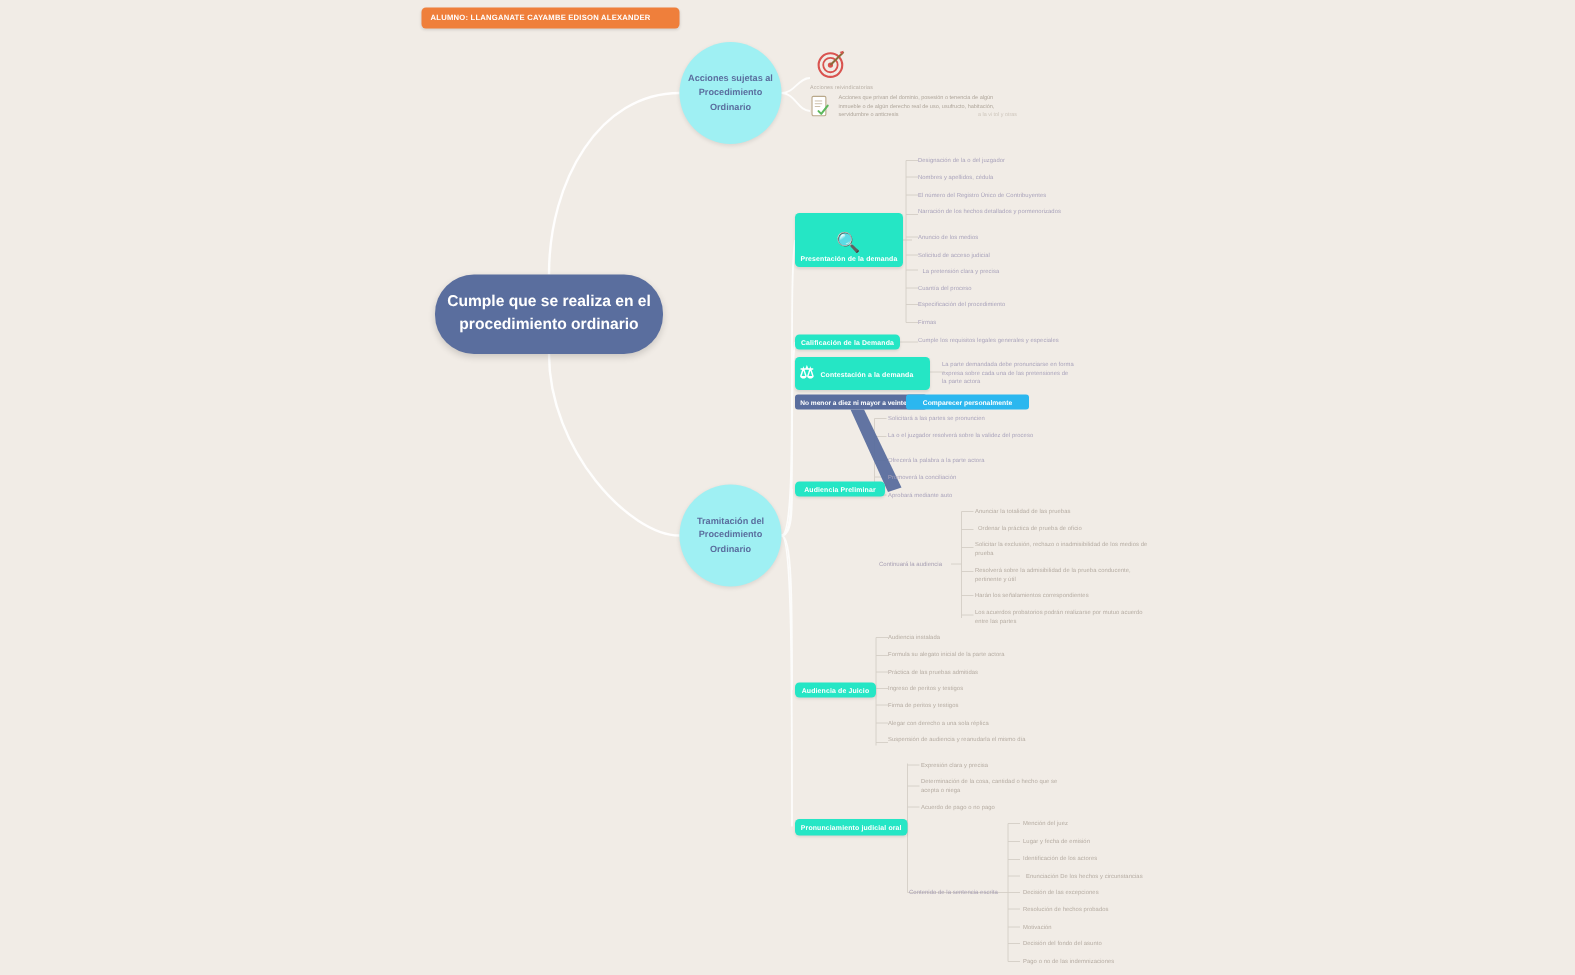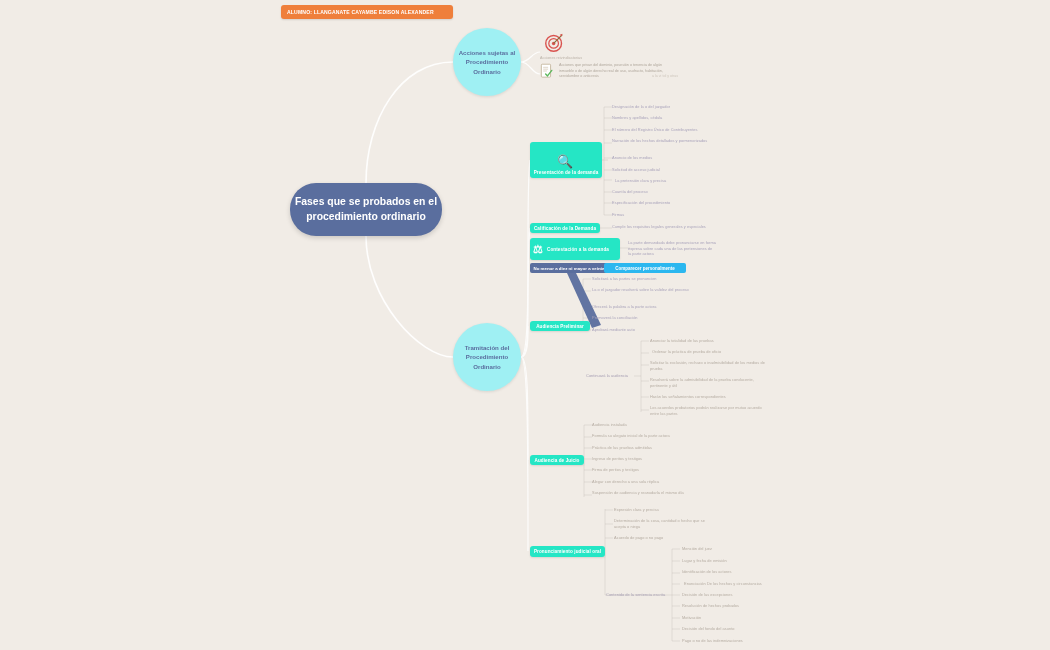--- a/index.html
+++ b/index.html
@@ -205,21 +205,21 @@
     <g>
       <path d="M567,273 L576,273 L601,325 L592,328 Z" fill="#5a6e9e" opacity="0.95"></path>
     </g>
   </svg>
 
   <div class="node banner">
     <span>ALUMNO: LLANGANATE CAYAMBE EDISON ALEXANDER</span>
   </div>
 
   <div class="node central">
-    <span>Fases que se probados en el procedimiento ordinario</span>
+    <span>Cumple que se realiza en el procedimiento ordinario</span>
   </div>
 
   <div class="node circle" id="circle-acciones">
     <span>Acciones sujetas al Procedimiento Ordinario</span>
   </div>
   <div class="node circle" id="circle-tramitacion">
     <span>Tramitación del Procedimiento Ordinario</span>
   </div>
 
   <div class="node" id="note-reivindicatorias">

